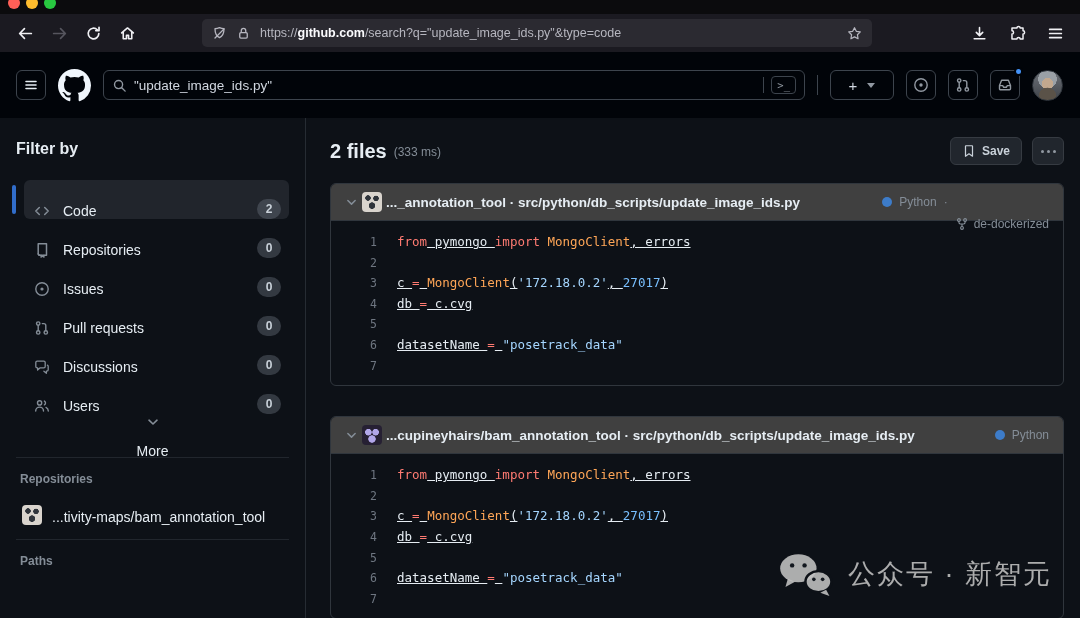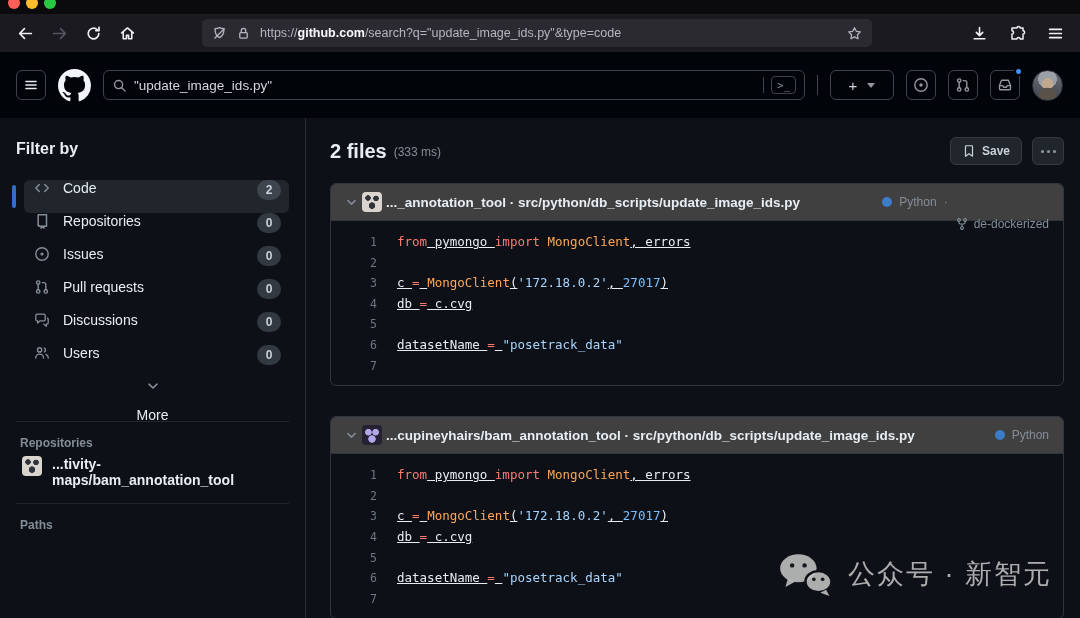--- a/index.html
+++ b/index.html
@@ -44,31 +44,31 @@
     border:1px solid #30363d; }
 
   
   .content { display:flex; height:500px; }
   .sidebar { width:306px; border-right:1px solid #262c33; padding:22px 16px 0 16px; flex:none; }
   .main { flex:1; padding:18px 16px 0 24px; }
 
   
   .filter-title { color:#e6edf3; font-size:16px; font-weight:700; }
   .filter-list { margin-top:22px; padding-left:8px; }
-  .f-item { height:33px; display:flex; align-items:flex-start; gap:13px; padding:0 8px 0 10px; border-radius:6px; position:relative; color:#e6edf3; }
+  .f-item { height:39px; display:flex; align-items:flex-end; gap:13px; padding:0 8px 0 10px; border-radius:6px; position:relative; color:#e6edf3; }
   .f-item.selected { background:rgba(177,186,196,0.12); }
   .f-item.selected::before { content:""; position:absolute; left:-12px; top:5px; bottom:5px; width:4px; border-radius:2px; background:#316dca; }
   .f-icon { width:16px; height:16px; color:#848d97; display:flex; flex:none; }
   .f-icon svg { width:16px; height:16px; }
   .f-label { font-size:14px; font-weight:500; flex:1; }
   .f-count { background:rgba(110,118,129,0.4); color:#c9d1d9; font-size:12px; font-weight:600; border-radius:10px; min-width:24px; height:20px; display:flex; align-items:center; justify-content:center; padding:0 6px; }
   .more-row { height:33px; display:flex; align-items:center; gap:13px; padding:0 10px; color:#e6edf3;flex-direction:column; }
   .side-divider { border-top:1px solid #21262d; margin:10px 0 14px 0; }
   .side-heading { color:#848d97; font-size:12px; font-weight:700; padding-left:4px; margin-bottom:6px; }
-  .repo-item { height:33px; display:flex; align-items:flex-start; gap:10px; padding:0 6px; color:#e6edf3; font-size:14px;font-weight:bold; }
+  .repo-item { height:33px; display:flex; align-items:flex-end; gap:10px; padding:0 6px; color:#e6edf3; font-size:14px; }
   .repo-av { width:20px; height:20px; flex:none; }
   .av-identicon-light { border-radius:4px; background:
       radial-gradient(circle at 30% 30%, #2f343b 2.5px, transparent 3px),
       radial-gradient(circle at 70% 32%, #2f343b 2.5px, transparent 3px),
       radial-gradient(circle at 50% 68%, #2f343b 3px, transparent 3.5px), #d9d4cd; }
   .av-sphere-dark { border-radius:50%; background:
       radial-gradient(circle at 35% 35%, #d2d7dd 2.4px, transparent 2.9px),
       radial-gradient(circle at 66% 60%, #d2d7dd 2.4px, transparent 2.9px),
       radial-gradient(circle at 50% 45%, #4a525b 0 62%, #2c3138 63%); }
   .av-identicon-purple { border-radius:4px; background:

